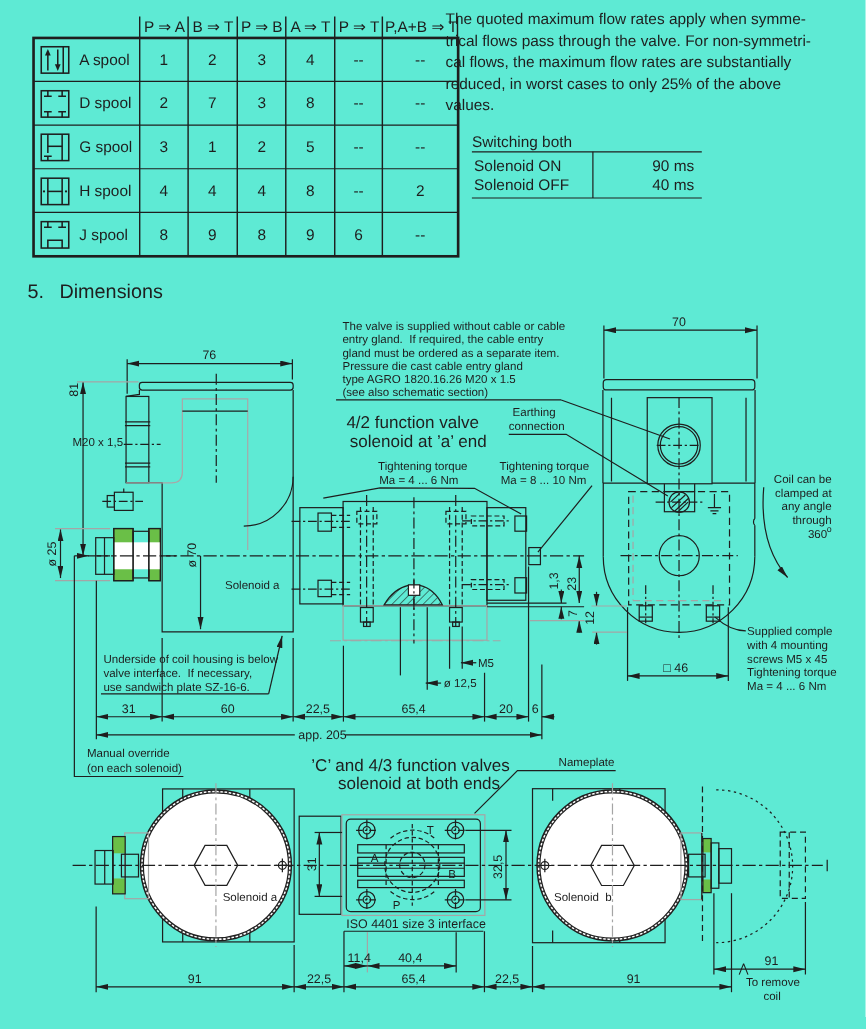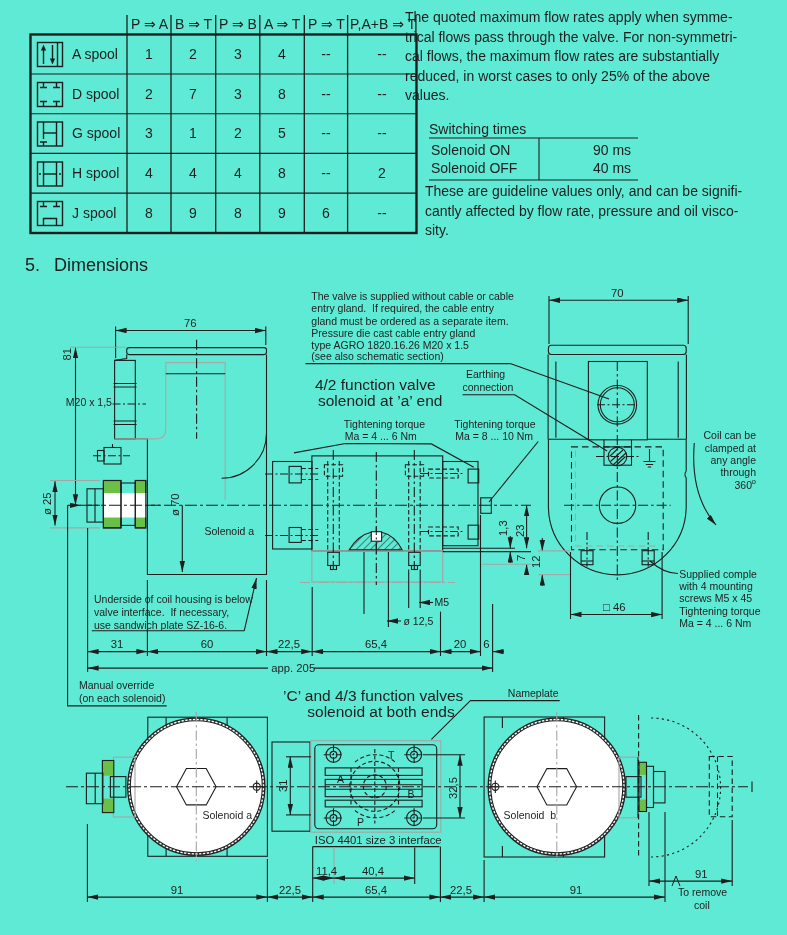--- a/index.html
+++ b/index.html
@@ -117,35 +117,34 @@
 
   <g fill="none" stroke="#1e1e1e" stroke-width="1.4">
     <rect x="37.5" y="201.5" width="25" height="24"></rect>
     <path d="M43.5,201.5 v5 M40,206.5 h7 M56.5,201.5 v5 M53,206.5 h7"></path>
     <path d="M43.5,225.5 v-7 h13 v7"></path>
   </g>
 </svg>
 
 <div class="abs t" style="left:405px;top:8px;width:330px;white-space:nowrap">The quoted maximum flow rates apply when symme-<br>trical flows pass through the valve. For non-symmetri-<br>cal flows, the maximum flow rates are substantially<br>reduced, in worst cases to only 25% of the above<br>values.</div>
 
-<div class="abs t" style="left:429px;top:120px">Switching times</div>
+<div class="abs t" style="left:429px;top:120px">Switching both</div>
 
 <svg class="abs" style="left:425px;top:135px" width="230" height="50" viewBox="0 0 230 50">
   <g stroke="#1e1e1e" stroke-width="1.1" fill="none">
     <line x1="4" y1="3" x2="213" y2="3"></line>
     <line x1="4" y1="45" x2="213" y2="45"></line>
     <line x1="114" y1="3" x2="114" y2="45"></line>
   </g>
   <text x="6" y="20" font-size="14">Solenoid ON</text>
   <text x="6" y="38" font-size="14">Solenoid OFF</text>
   <text x="168" y="20" font-size="14">90 ms</text>
   <text x="168" y="38" font-size="14">40 ms</text>
 </svg>
 
-<div class="abs t" style="left:425px;top:182px;width:330px;white-space:nowrap">These are guideline values only, and can be signifi-<br>cantly affected by flow rate, pressure and oil visco-<br>sity.</div>
 
 <div class="abs" style="left:25px;top:256px;font-size:18px;line-height:18px;font-weight:normal"><span style="margin-right:14px">5.</span>Dimensions</div>
 
 <svg class="abs" style="left:0;top:0" width="787" height="935" viewBox="0 0 787 935">
   <defs>
     <marker id="ae" orient="auto" markerWidth="12" markerHeight="6" refX="11" refY="2.7" markerUnits="userSpaceOnUse">
           <path d="M0,0 L11,2.7 L0,5.4 z" fill="#1e1e1e"></path>
         </marker>
     <marker id="as" orient="auto-start-reverse" markerWidth="12" markerHeight="6" refX="11" refY="2.7" markerUnits="userSpaceOnUse">
           <path d="M0,0 L11,2.7 L0,5.4 z" fill="#1e1e1e"></path>

